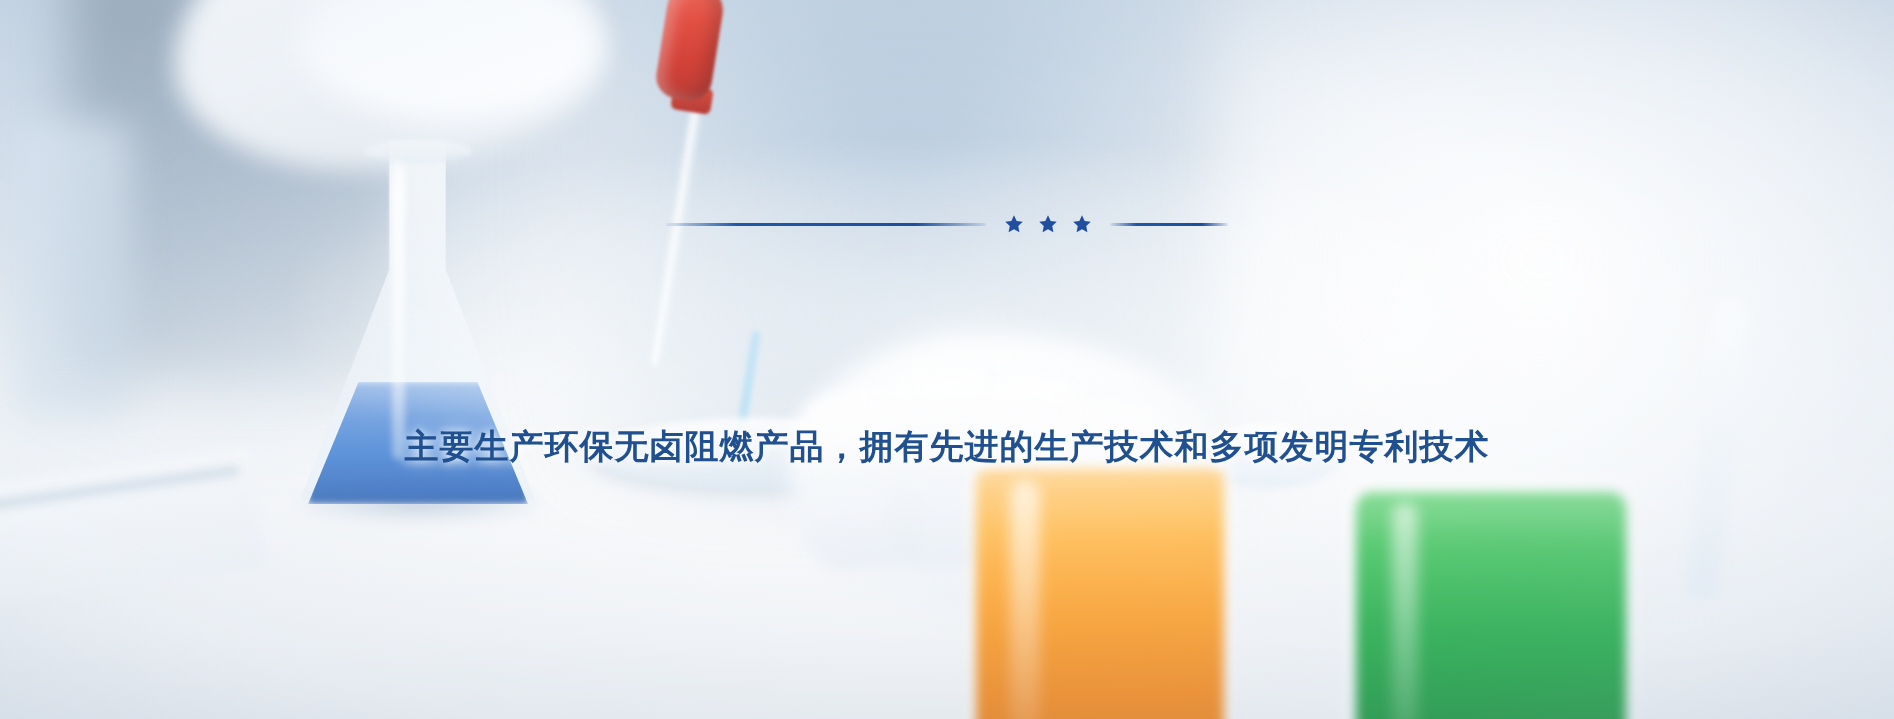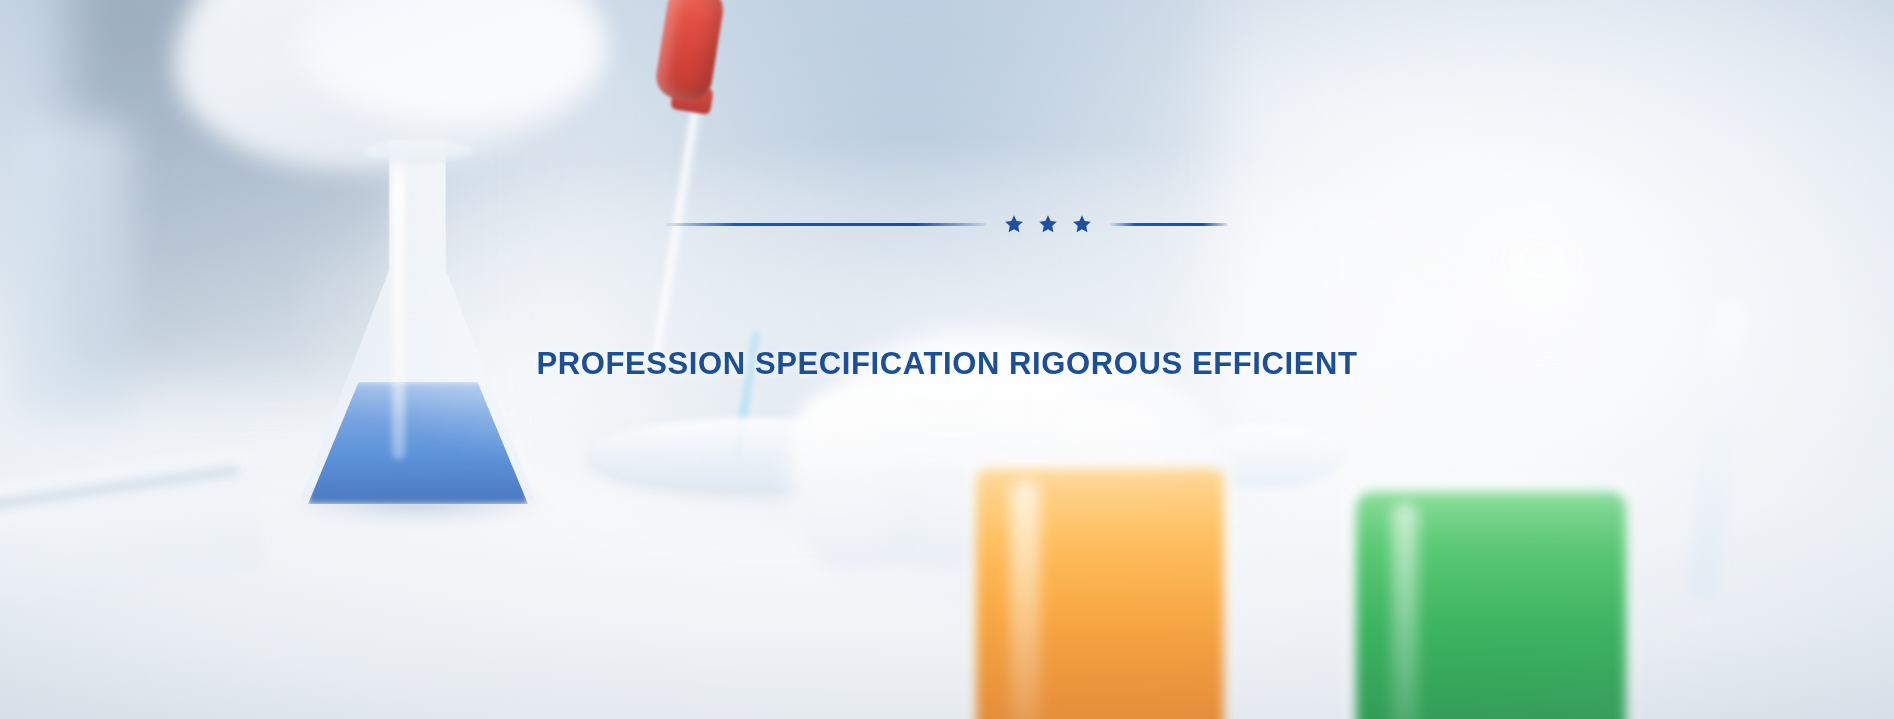--- a/index.html
+++ b/index.html
@@ -567,17 +567,17 @@
           <path d="M12 1.6l3.2 6.9 7.3.9-5.4 5.1 1.4 7.3L12 18.2 5.5 21.8l1.4-7.3L1.5 9.4l7.3-.9z" fill="#1f4f9e"></path>
         </svg>
         <svg class="star" viewBox="0 0 24 24" aria-hidden="true">
           <path d="M12 1.6l3.2 6.9 7.3.9-5.4 5.1 1.4 7.3L12 18.2 5.5 21.8l1.4-7.3L1.5 9.4l7.3-.9z" fill="#1f4f9e"></path>
         </svg>
       </div>
       <div class="rule-line right"></div>
     </div>
 
 
-    <div class="subtitle">PROFESSION SPECIFICATION RIGOROUS EFFICIENT</div>
-
+
+    <div class="tagline">主要生产环保无卤阻燃产品，拥有先进的生产技术和多项发明专利技术</div>
 
   </div>
 </div>
 
 </body></html>

